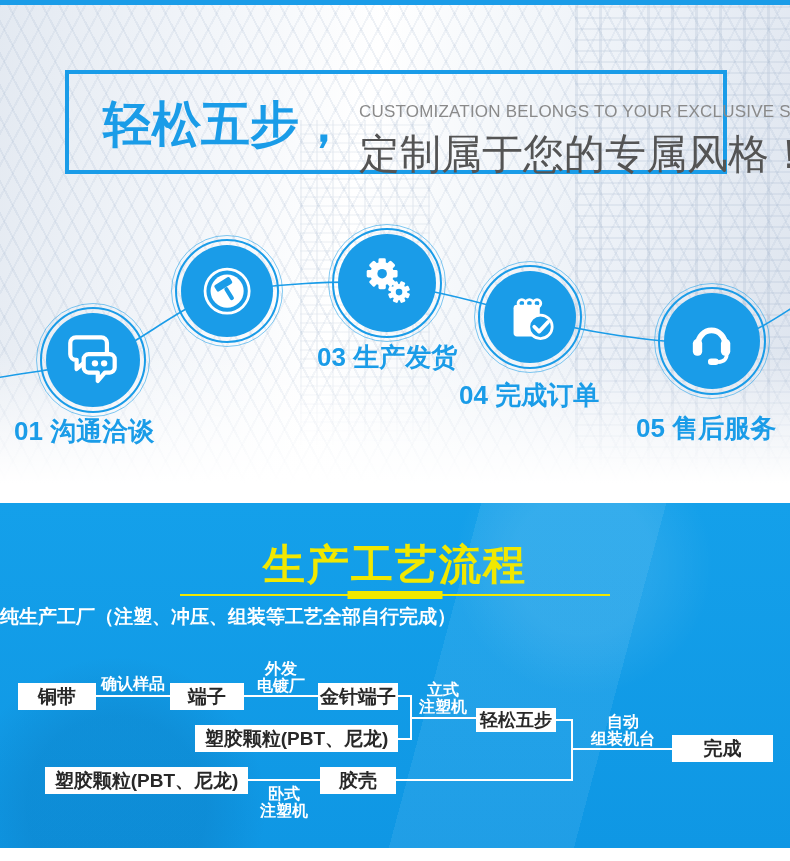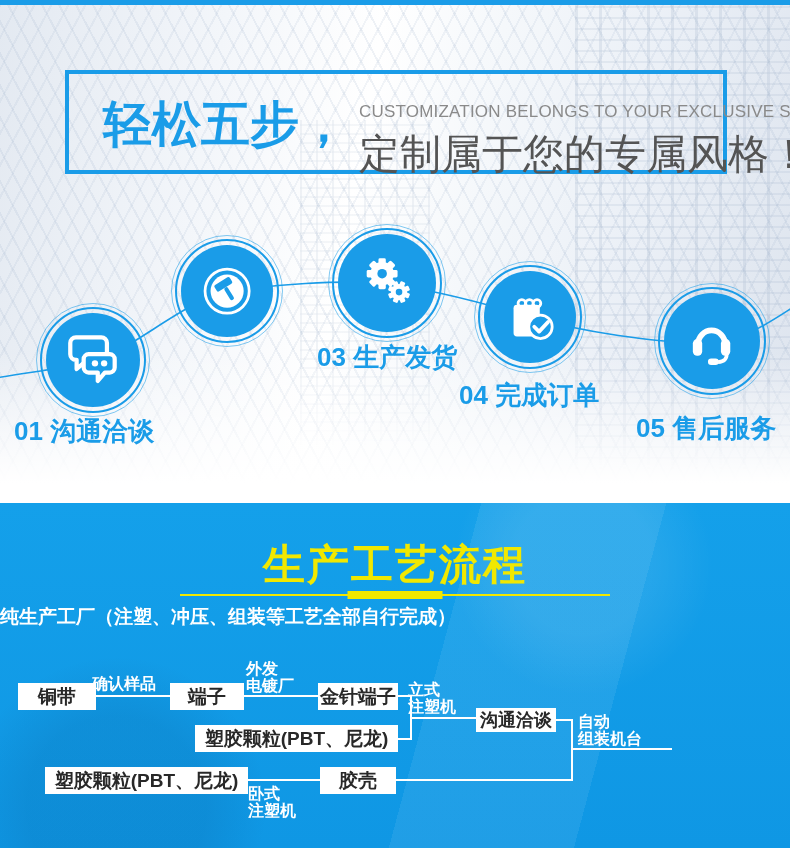--- a/index.html
+++ b/index.html
@@ -59,21 +59,21 @@
   .divider::after{content:"";position:absolute;left:50%;top:-3px;transform:translateX(-50%);
     width:95px;height:8px;background:#f1e800;}
   .process-subtitle{position:absolute;left:0;top:101px;width:790px;text-align:left;z-index:2;
     font-size:19px;font-weight:bold;color:#ffffff;}
 
   .fc-box{position:absolute;background:#ffffff;color:#282828;z-index:3;
     display:flex;align-items:center;justify-content:center;
     font-size:19px;font-weight:bold;white-space:nowrap;}
   .fc-line{position:absolute;background:#ffffff;z-index:2;}
   .fc-label{position:absolute;z-index:3;color:#ffffff;font-weight:bold;font-size:16px;
-    line-height:17px;white-space:nowrap;}
+    line-height:17px;text-align:center;white-space:nowrap;}
 
   .bottom-strip{position:absolute;left:0;top:848px;width:790px;height:13px;background:#ffffff;}
 </style>
 </head>
 <body>
 
 <div class="canvas">
 
   <div class="top-section">
     <div class="building-right"></div>
@@ -212,21 +212,22 @@
     <div class="process-title">生产工艺流程</div>
     <div class="divider"></div>
     <div class="process-subtitle">纯生产工厂（注塑、冲压、组装等工艺全部自行完成）</div>
 
     <div class="fc-box" style="left:18px;top:180px;width:78px;height:27px;">铜带</div>
     <div class="fc-box" style="left:170px;top:180px;width:74px;height:27px;text-align:center;">端子</div>
     <div class="fc-box" style="left:318px;top:180px;width:80px;height:27px;">金针端子</div>
     <div class="fc-box" style="left:195px;top:222px;width:203px;height:27px;">塑胶颗粒(PBT、尼龙)</div>
     <div class="fc-box" style="left:45px;top:264px;width:203px;height:27px;">塑胶颗粒(PBT、尼龙)</div>
     <div class="fc-box" style="left:320px;top:264px;width:76px;height:27px;">胶壳</div>
-    <div class="fc-box" style="left:476px;top:205px;width:80px;height:24px;font-size:18px;">沟通洽谈</div>
+    <div class="fc-box" style="left:476px;top:205px;width:80px;height:24px;font-size:18px;">轻松五步</div>
+    <div class="fc-box" style="left:672px;top:232px;width:101px;height:27px;">完成</div>
 
     <div class="fc-line" style="left:96px;top:192px;width:74px;height:2px;"></div>
     <div class="fc-line" style="left:244px;top:192px;width:74px;height:2px;"></div>
     <div class="fc-line" style="left:398px;top:192px;width:14px;height:2px;"></div>
     <div class="fc-line" style="left:410px;top:192px;width:2px;height:45px;"></div>
     <div class="fc-line" style="left:398px;top:235px;width:14px;height:2px;"></div>
     <div class="fc-line" style="left:410px;top:214px;width:66px;height:2px;"></div>
     <div class="fc-line" style="left:556px;top:216px;width:17px;height:2px;"></div>
     <div class="fc-line" style="left:571px;top:216px;width:2px;height:62px;"></div>
     <div class="fc-line" style="left:571px;top:245px;width:101px;height:2px;"></div>

